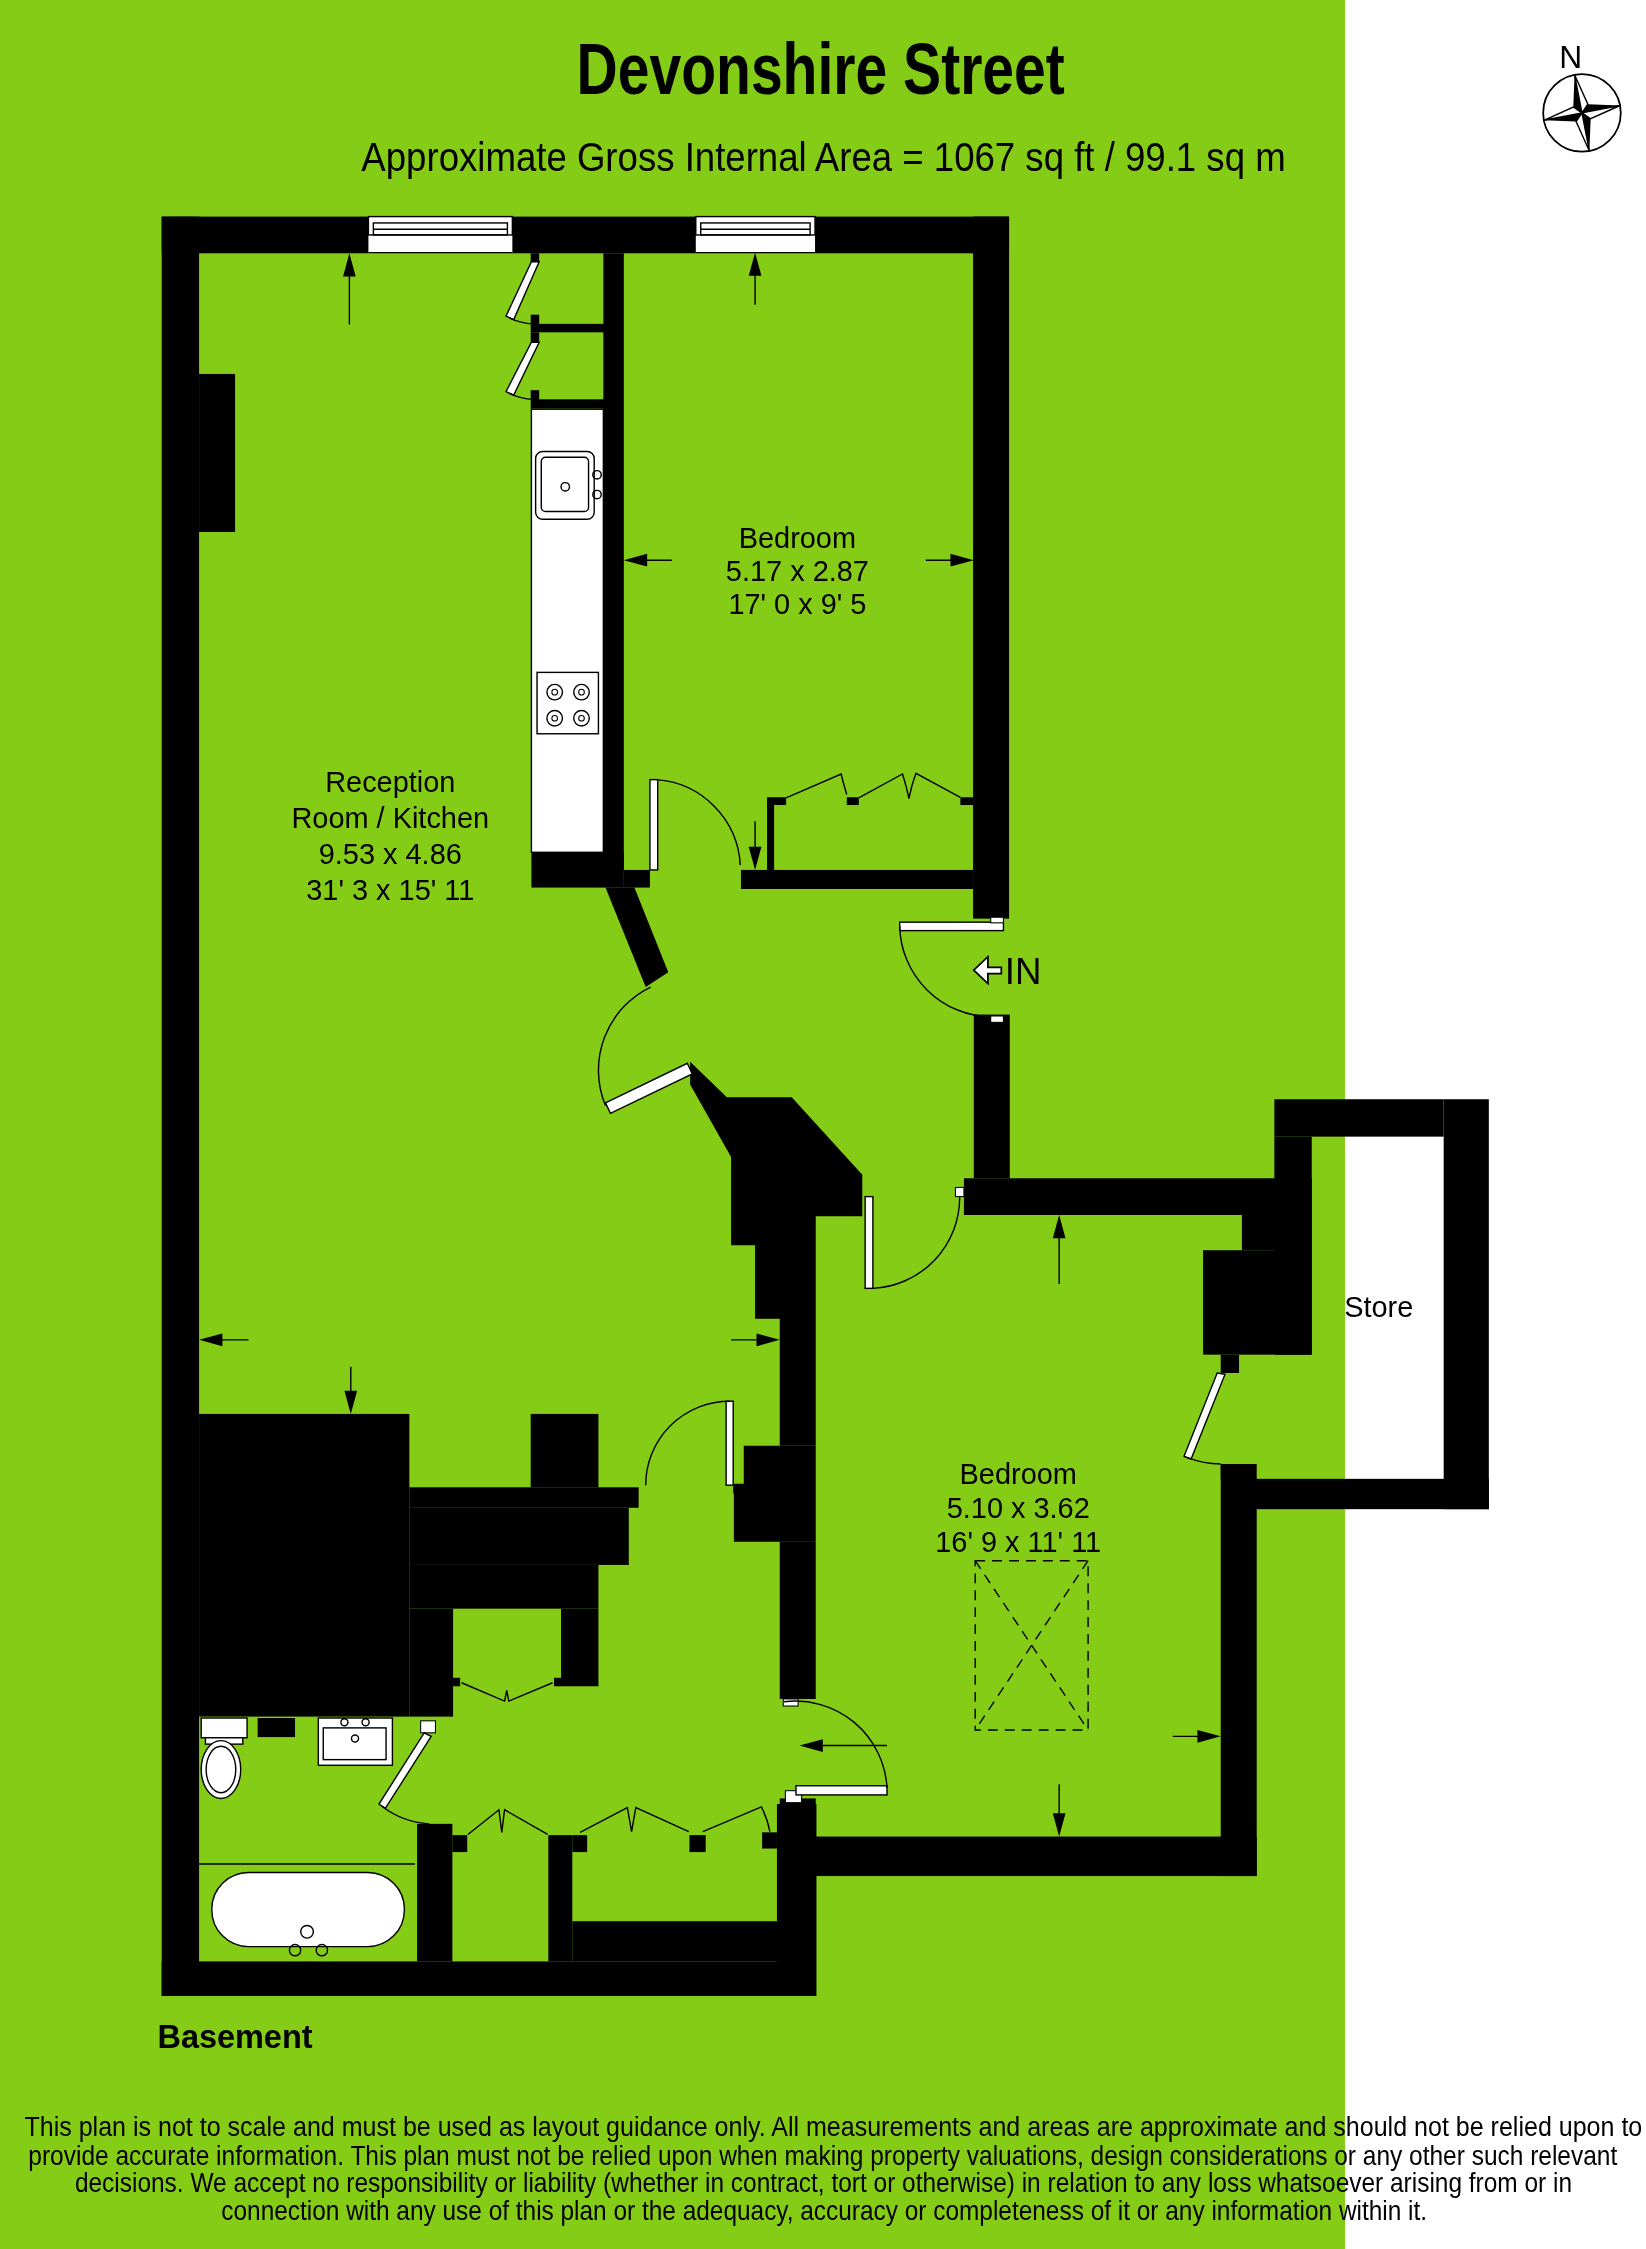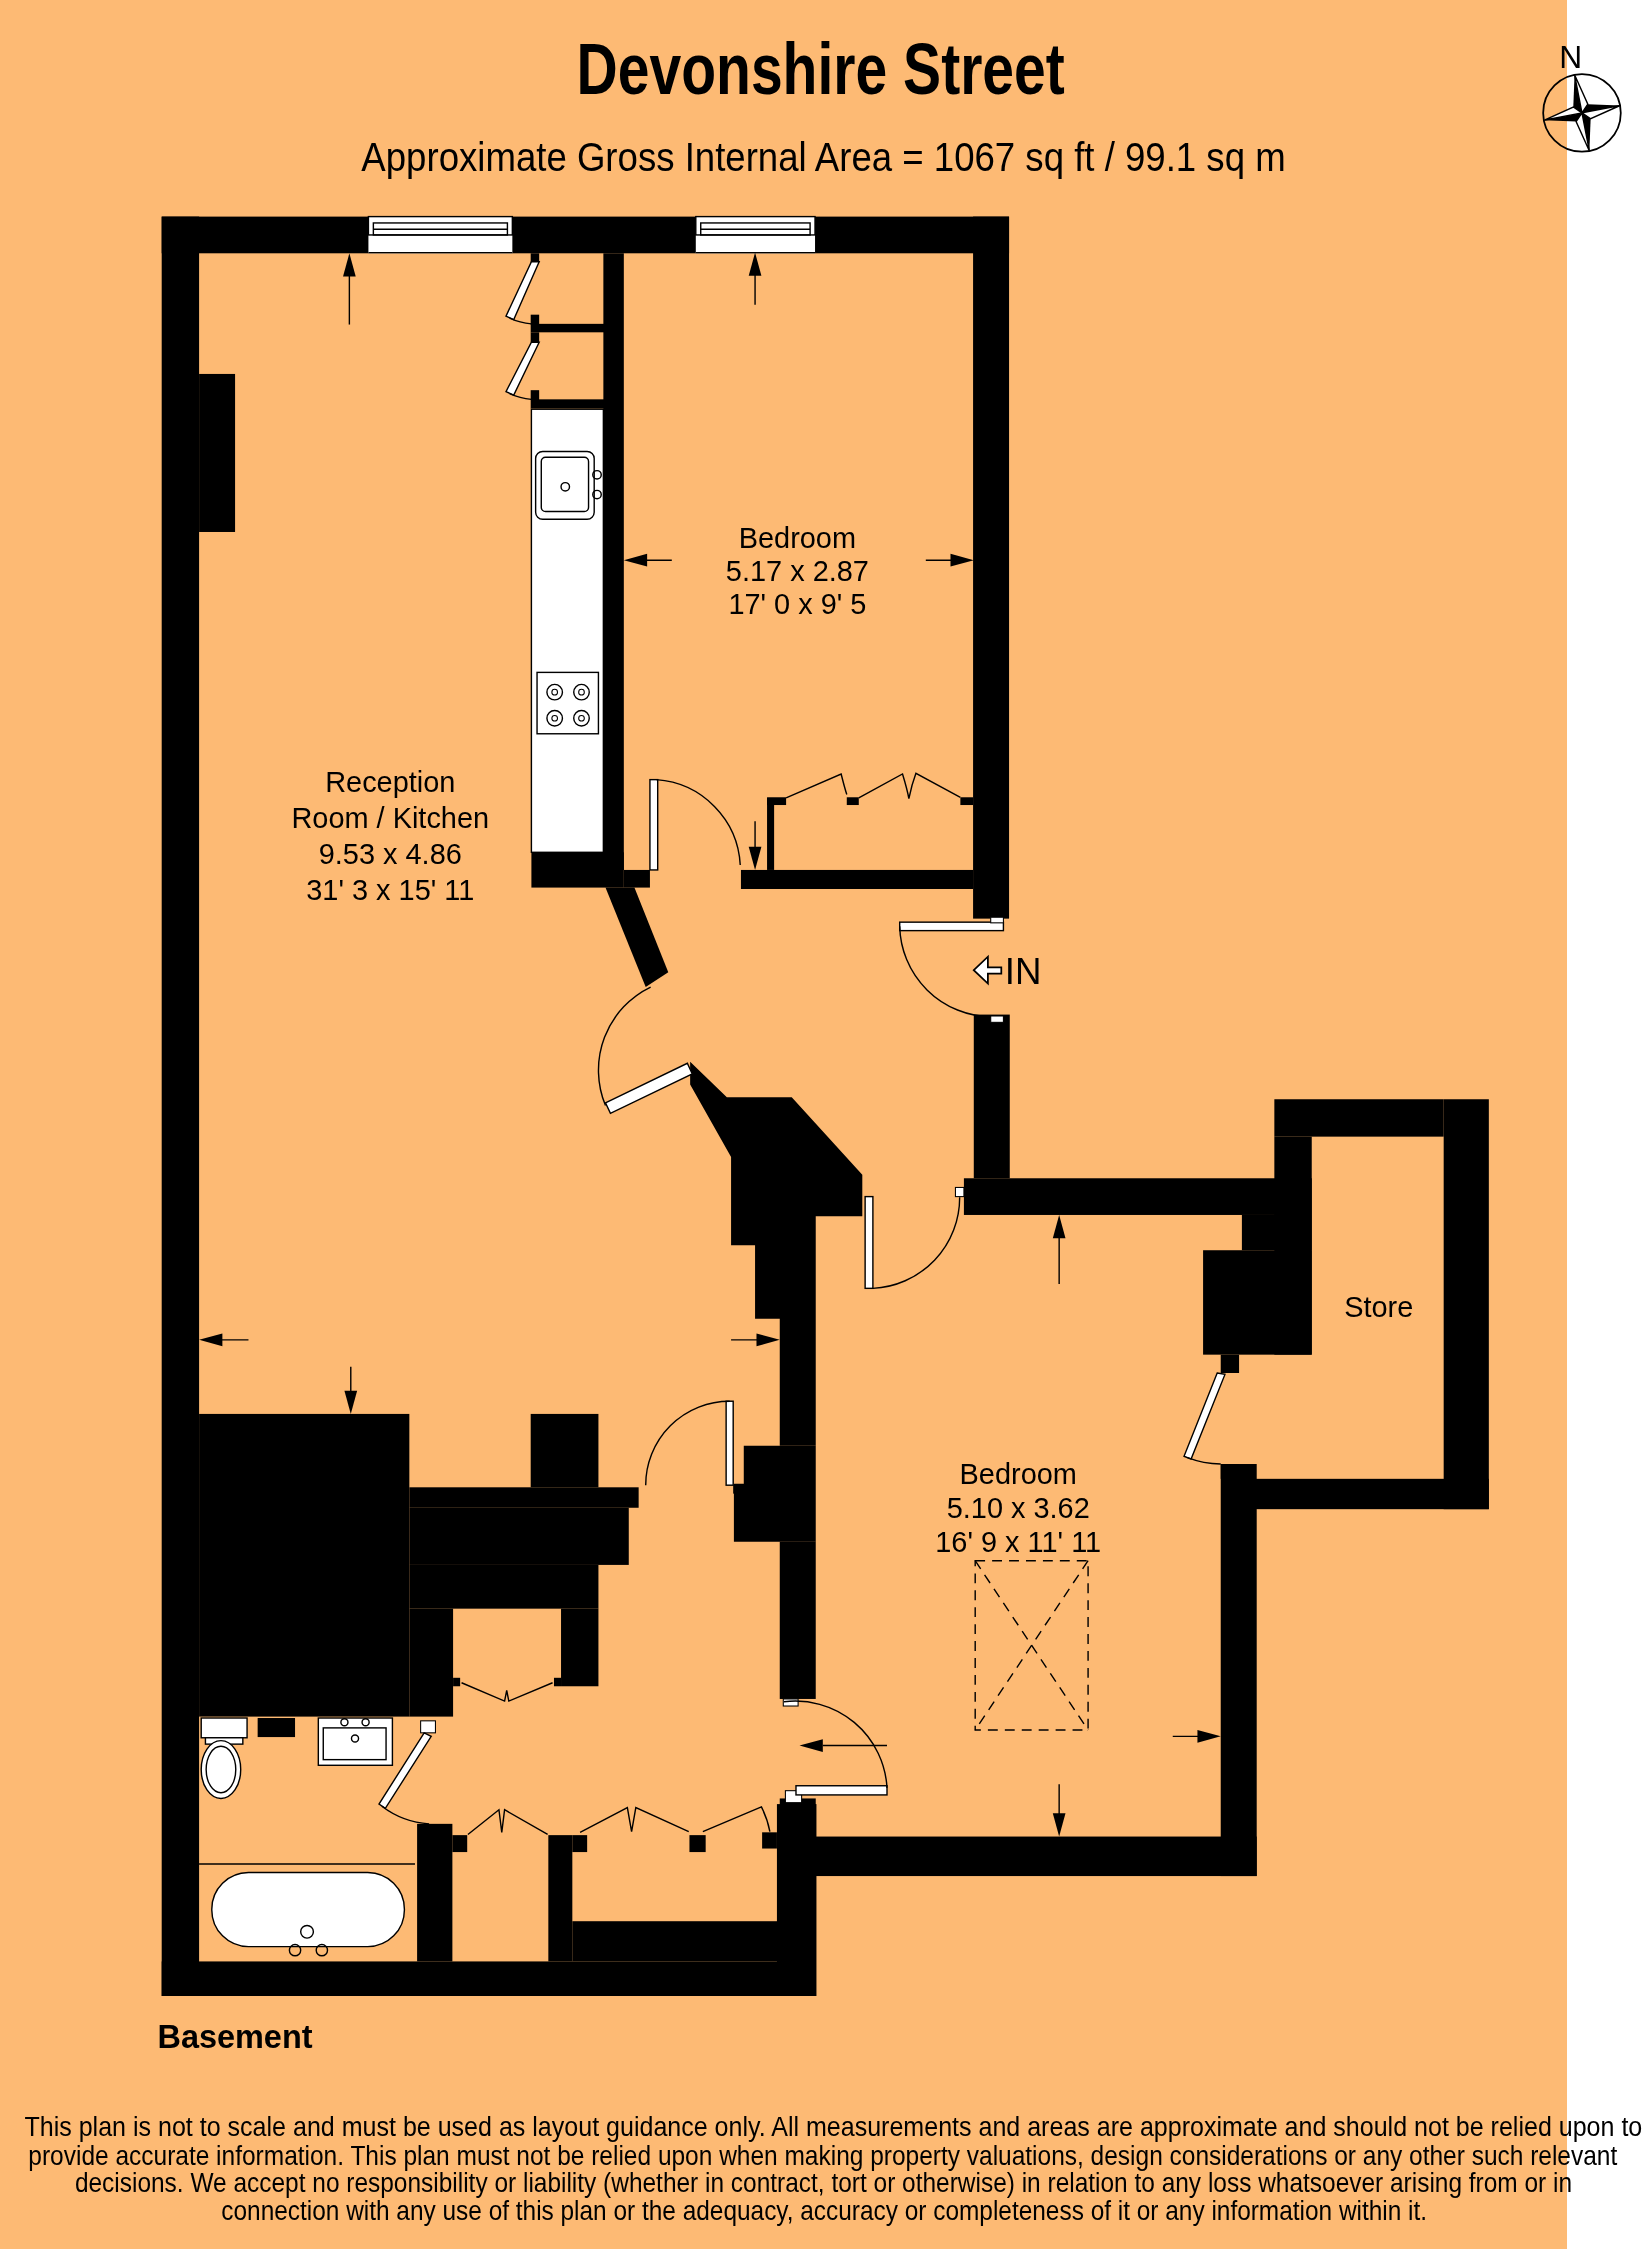--- a/index.html
+++ b/index.html
@@ -1,16 +1,16 @@
 <!DOCTYPE html>
 <html style="font-size:11.3px"><head>
 <meta charset="utf-8">
 <style>
   html,body{margin:0;padding:0;background:#ffffff;}
-  .page{position:relative;width:1567px;height:2250px;background:#fdba74;font-family:"Liberation Sans", sans-serif;}
+  .page{position:relative;width:1345px;height:2250px;background:#84cc16;font-family:"Liberation Sans", sans-serif;}
   svg{position:absolute;left:0;top:0;}
   text{font-family:"Liberation Sans", sans-serif;fill:#000;}
 </style>
 </head>
 <body>
 <div class="page">
 <svg width="1647" height="2250" viewBox="0 0 2334 3189">
 
   <text x="1163" y="133" font-size="103" font-weight="bold" text-anchor="middle" textLength="692" lengthAdjust="spacingAndGlyphs">Devonshire Street</text>
 

